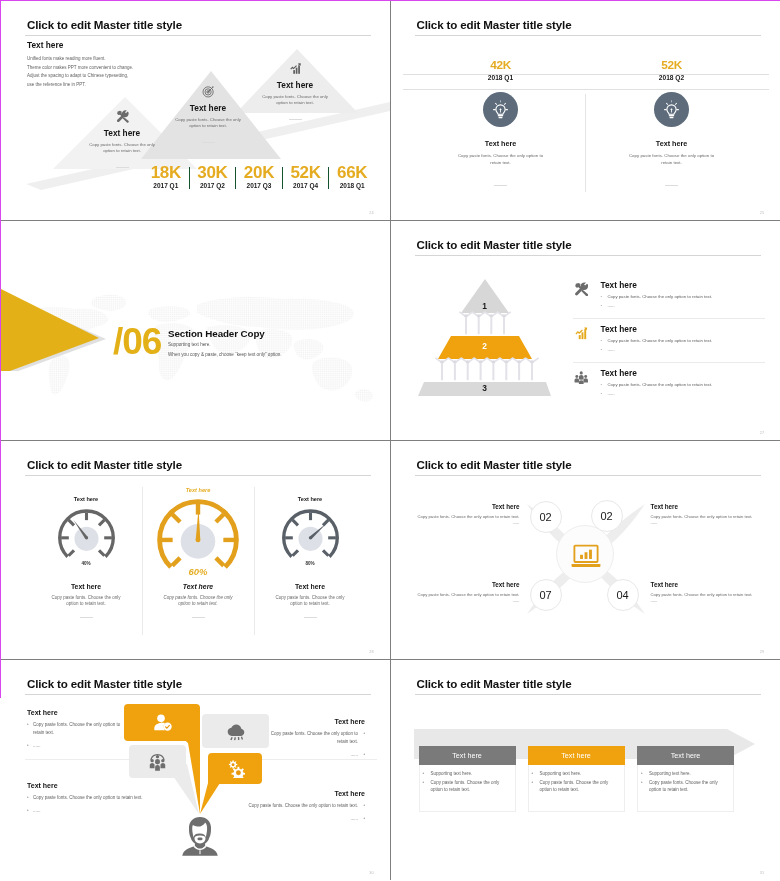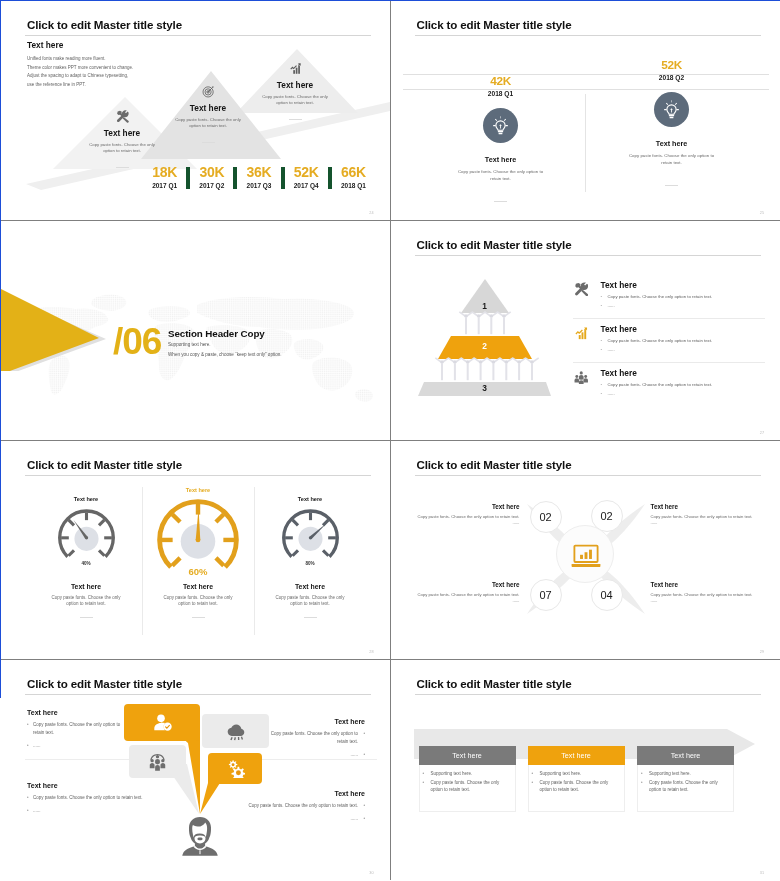--- a/index.html
+++ b/index.html
@@ -1,56 +1,56 @@
 <!DOCTYPE html>
 <html><head>
 <meta charset="utf-8">
 <title>Presentation template preview</title>
 <style>
 *{box-sizing:border-box;margin:0;padding:0;}
 html,body{width:780px;height:881px;}
 body{font-family:"Liberation Sans",sans-serif;background:#fff;}
-.page{position:relative;width:780px;height:698px;background:#1d4ed8;}
+.page{position:relative;width:780px;height:698px;background:#d946ef;}
 .grid{position:absolute;left:1px;top:1px;width:778px;height:879px;
       display:grid;grid-template-columns:389.5px 389.5px;grid-template-rows:219.75px 219.75px 219.75px 219.75px;}
 .slide{position:relative;background:#fff;overflow:hidden;
        border-right:1px solid #7f7f7f;border-bottom:1px solid #7f7f7f;}
 .slide:nth-child(2n){border-right:none;}
 .slide:nth-child(n+7){border-bottom:none;}
 .stitle{position:absolute;left:26px;top:17px;font-size:11.6px;font-weight:bold;color:#101010;letter-spacing:-0.15px;white-space:nowrap;}
 .srule{position:absolute;left:24px;top:34px;width:346px;height:1px;background:#d5d5d5;}
 .pnum{position:absolute;right:16px;bottom:5px;font-size:3.8px;color:#bdbdbd;}
 .dash{display:inline-block;width:13px;height:1.2px;background:#dcdcdc;vertical-align:middle;}
 
 
 .s1-head{position:absolute;left:26px;top:38.5px;font-size:8.3px;font-weight:bold;color:#141414;}
 .s1-body{position:absolute;left:26px;top:54px;font-size:4.5px;color:#5f5f5f;line-height:8.7px;}
 .s1-grp{position:absolute;text-align:center;}
 .s1-ic{margin:0 auto 6px;}
 .s1-lab{font-size:8.3px;font-weight:bold;color:#141414;}
 .s1-desc{font-size:4.3px;color:#6a6a6a;line-height:6.4px;margin-top:4px;padding:0 24px;}
 .s1-dash{margin-top:3px;}
 .s1-stats{position:absolute;left:142px;top:166px;width:232px;display:flex;}
-.s1-st{flex:1;text-align:center;border-left:4px solid #14532d;}
+.s1-st{flex:1;text-align:center;border-left:1px solid #14532d;}
 .s1-st:first-child{border-left:none;}
-.s1-sv{font-size:14px;font-weight:bold;color:#E5AC22;letter-spacing:-0.3px;line-height:11.5px;}
+.s1-sv{font-size:17px;font-weight:bold;color:#E5AC22;letter-spacing:-0.3px;line-height:11.5px;}
 .s1-sl{font-size:6.5px;font-weight:bold;color:#1a1a1a;margin-top:3px;}
 .s1-art{position:absolute;left:0;top:0;}
 .s1-grp.g1{left:61px;top:108px;width:120px;}
 .s1-grp.g2{left:147px;top:83px;width:120px;}
 .s1-grp.g3{left:234px;top:60px;width:120px;}
 .s1-ic{width:13px;height:13px;}
 
 
 .s2-line{position:absolute;left:12px;width:366px;height:1px;background:#e0e0e0;}
 .s2-l1{top:73px;}
 .s2-l2{top:88px;}
 .s2-vdiv{position:absolute;left:194px;top:93px;width:1px;height:98px;background:#e4e4e4;}
 .s2-col{position:absolute;width:170px;text-align:center;top:58px;}
-.s2-col.c1{left:25px;margin-top:16px;}
+.s2-col.c1{left:25px;}
 .s2-col.c2{left:196px;}
 .s2-val{font-size:11.8px;font-weight:bold;color:#E5AC22;letter-spacing:-0.3px;line-height:12px;}
 .s2-per{font-size:6.6px;font-weight:bold;color:#1a1a1a;margin-top:3px;}
 .s2-circ{width:35px;height:35px;border-radius:50%;background:#5d6b7b;margin:11px auto 0;position:relative;}
 .s2-ic{position:absolute;left:7px;top:6px;width:21px;height:23px;}
 .s2-lab{font-size:7.2px;font-weight:bold;color:#141414;margin-top:12px;}
 .s2-desc{font-size:4.4px;color:#6a6a6a;line-height:6.9px;margin-top:5px;padding:0 39px;}
 .s2-dash{margin-top:9px;}
 
 
@@ -77,40 +77,40 @@
 .s4-bul{font-size:4.3px;color:#5f5f5f;margin-top:4px;position:relative;padding-left:7px;}
 .s4-bt{position:absolute;left:0;top:0;color:#9a9a9a;}
 .s4-hr{position:absolute;left:0;top:38px;width:192px;height:1px;background:#eaeaea;}
 
 
 .s5-vd{position:absolute;top:46px;width:1px;height:148px;background:#eaeaea;}
 .s5-vd.v1{left:141px;}
 .s5-vd.v2{left:253px;}
 .s5-col{position:absolute;top:55px;width:112px;text-align:center;height:150px;}
 .s5-col.c1{left:29px;}
-.s5-col.c2{left:141px;}
+.s5-col.c2{left:141px;font-style:italic;}
 .s5-col.c3{left:253px;}
 .s5-top{font-size:5.6px;font-weight:bold;color:#1a1a1a;}
 .s5-top-or{color:#E5AC22;position:relative;top:-9px;}
 .s5-g{width:67px;height:64.3px;margin:1px auto 0;}
 .s5-g-big{width:96px;height:92.2px;margin-top:-12px;}
 .s5-pct{font-size:4.6px;font-weight:bold;color:#333;margin-top:-6px;}
 .s5-pct-or{position:absolute;left:0;width:112px;top:70px;font-size:9.5px;color:#E5AC22;margin-top:0;}
 .s5-lab{position:absolute;left:0;width:112px;top:87px;font-size:6.9px;font-weight:bold;color:#141414;}
 .s5-desc{position:absolute;left:0;width:112px;top:99px;font-size:4.5px;color:#6a6a6a;line-height:6.7px;padding:0 17px;}
 .s5-dash{position:absolute;left:0;width:112px;top:112px;}
 
 
 .s6-star{position:absolute;left:130px;top:63px;width:130px;height:110px;}
 .s6-c{position:absolute;width:32px;height:32px;border-radius:50%;background:#fff;border:1px solid #e8e8e8;
       display:flex;align-items:center;justify-content:center;font-size:11px;color:#1a1a1a;}
 .s6-c1{left:139px;top:60px;}
 .s6-c2{left:200px;top:59px;}
 .s6-c3{left:139px;top:138px;}
-.s6-c4{left:200px;top:138px;}
+.s6-c4{left:216px;top:138px;}
 .s6-mid{position:absolute;left:165px;top:84px;width:58px;height:58px;border-radius:50%;background:#fcfcfc;border:1px solid #eeeeee;}
 .s6-mic{position:absolute;left:13px;top:17px;width:32px;height:26px;}
 .s6-t{position:absolute;width:108px;}
 .s6-t.t1{left:21px;top:62px;text-align:right;}
 .s6-t.t2{left:260px;top:62px;text-align:left;}
 .s6-t.t3{left:21px;top:140px;text-align:right;}
 .s6-t.t4{left:260px;top:140px;text-align:left;}
 .s6-lab{font-size:6.3px;font-weight:bold;color:#141414;}
 .s6-d{font-size:4.2px;color:#6a6a6a;line-height:6.3px;margin-top:4px;}
 
@@ -225,21 +225,21 @@
   <div class="s1-stats">
     <div class="s1-st">
             <div class="s1-sv">18K</div>
             <div class="s1-sl">2017 Q1</div>
           </div>
     <div class="s1-st">
             <div class="s1-sv">30K</div>
             <div class="s1-sl">2017 Q2</div>
           </div>
     <div class="s1-st">
-            <div class="s1-sv">36K</div>
+            <div class="s1-sv">20K</div>
             <div class="s1-sl">2017 Q3</div>
           </div>
     <div class="s1-st">
             <div class="s1-sv">52K</div>
             <div class="s1-sl">2017 Q4</div>
           </div>
     <div class="s1-st">
             <div class="s1-sv">66K</div>
             <div class="s1-sl">2018 Q1</div>
           </div>

